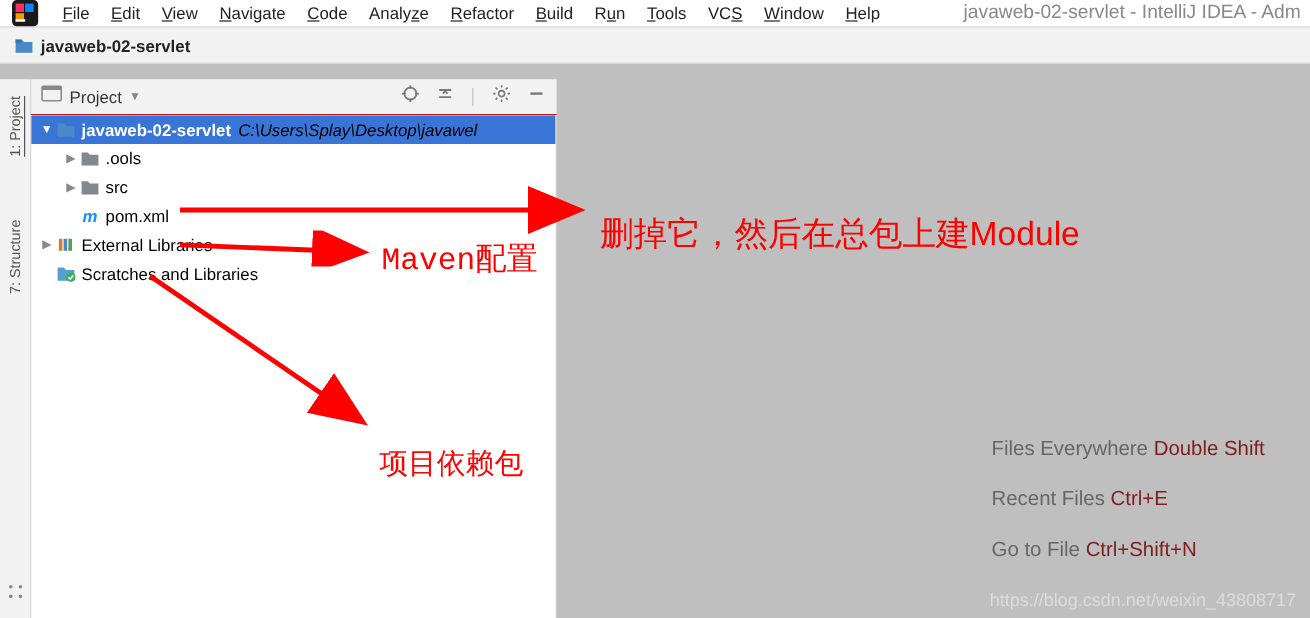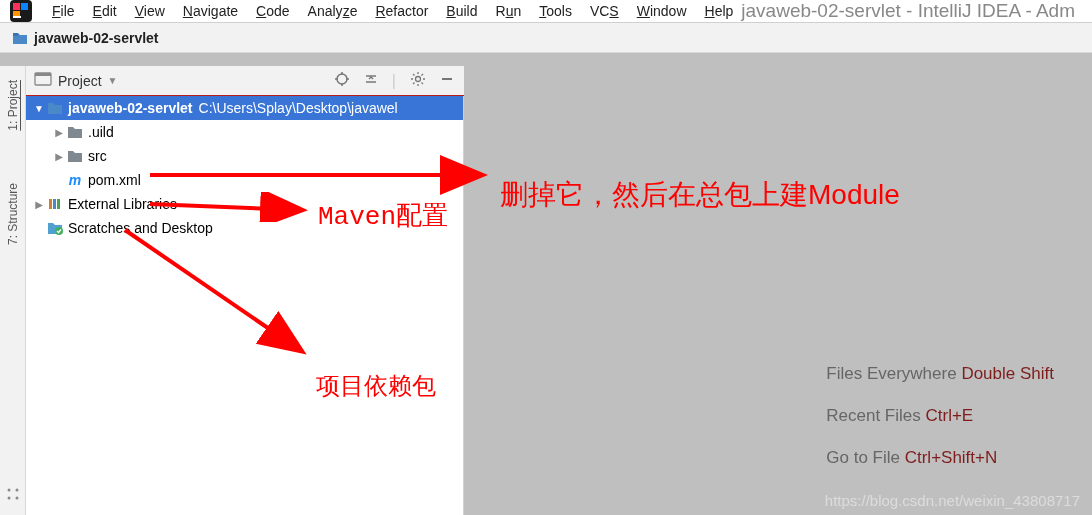--- a/index.html
+++ b/index.html
@@ -4,21 +4,21 @@
 <style>
 * { margin: 0; padding: 0; box-sizing: border-box; font-family: "Segoe UI", Arial, sans-serif; }
 body { width: 1092px; height: 515px; overflow: hidden; background: #bfbfbf; position: relative; }
 
 
 .menubar { height: 23px; background: #ffffff; border-bottom: 1px solid #d0d0d0; display: flex; align-items: center; padding-left: 10px; }
 .app-logo { width: 22px; height: 22px; margin-right: 12px; display: flex; align-items: center; justify-content: center; }
 .menu-items { display: flex; gap: 2px; }
 .menu-item { padding: 4px 8px; font-size: 14px; color: #222; cursor: pointer; }
 .menu-item u { text-decoration: underline; }
-.window-title { margin-left: auto; padding-right: 18px; font-size: 19px; color: #888; white-space: nowrap; }
+.window-title { margin-left: auto; padding-right: 8px; font-size: 16px; color: #888; white-space: nowrap; }
 
 
 .navbar { height: 30px; background: #f2f2f2; border-bottom: 1px solid #d8d8d8; display: flex; align-items: center; padding-left: 12px; }
 .nav-icon { width: 16px; height: 14px; margin-right: 6px; }
 .nav-crumb { font-size: 14px; font-weight: bold; color: #222; }
 
 
 .side-tabs { position: absolute; left: 0; top: 66px; width: 26px; bottom: 0; background: #f2f2f2; border-right: 1px solid #d8d8d8; display: flex; flex-direction: column; align-items: center; }
 .side-tab { writing-mode: vertical-rl; transform: rotate(180deg); font-size: 12px; color: #555; padding: 8px 0; margin-top: 6px; cursor: pointer; display: flex; align-items: center; gap: 4px; }
 .side-tab.active { text-decoration: underline; }
@@ -35,21 +35,21 @@
 
 .project-tree { position: absolute; left: 26px; top: 96px; width: 438px; bottom: 0; background: #fff; border-right: 1px solid #d0d0d0; overflow: hidden; }
 .tree-row { height: 24px; display: flex; align-items: center; font-size: 14px; white-space: nowrap; }
 .tree-row.selected { background: #3875d7; color: #fff; }
 .tree-indent { display: inline-block; }
 .tree-arrow { width: 14px; text-align: center; font-size: 10px; color: #888; cursor: pointer; }
 .tree-row.selected .tree-arrow { color: #fff; }
 .tree-icon { width: 18px; display: inline-flex; align-items: center; justify-content: center; margin-right: 4px; }
 .tree-label { }
 .tree-path { color: #999; margin-left: 6px; }
-.tree-row.selected .tree-path { color: #ffffff; }
+.tree-row.selected .tree-path { color: #000000; font-style: italic; }
 
 
 .editor-area { position: absolute; left: 464px; top: 66px; right: 0; bottom: 0; background: #bfbfbf; }
 .shortcut-list { position: absolute; right: 38px; top: 298px; text-align: left; }
 .shortcut-row { font-size: 17px; color: #666; margin-bottom: 22px; white-space: nowrap; }
 .shortcut-key { color: #7f1d1d; }
 
 
 .annotation { position: absolute; color: #f00; font-family: "Microsoft YaHei", sans-serif; pointer-events: none; }
 .anno1 { left: 500px; top: 156px; font-size: 28px; margin-top: 20px; }
@@ -175,21 +175,21 @@
     <span class="tree-path">C:\Users\Splay\Desktop\javawel</span>
   </div>
   <div class="tree-row">
     <span class="tree-indent" style="width:26px"></span>
     <span class="tree-arrow">▶</span>
     <span class="tree-icon">
         <svg width="16" height="14" viewBox="0 0 16 14">
           <path class="folder-svg" d="M1 2h5l2 2h7v9H1z"></path>
         </svg>
       </span>
-    <span class="tree-label">.uild</span>
+    <span class="tree-label">.ools</span>
   </div>
   <div class="tree-row">
     <span class="tree-indent" style="width:26px"></span>
     <span class="tree-arrow">▶</span>
     <span class="tree-icon">
         <svg width="16" height="14" viewBox="0 0 16 14">
           <path class="folder-svg" d="M1 2h5l2 2h7v9H1z"></path>
         </svg>
       </span>
     <span class="tree-label">src</span>
@@ -215,21 +215,21 @@
   </div>
   <div class="tree-row">
     <span class="tree-indent" style="width:20px"></span>
     <span class="tree-icon">
         <svg width="16" height="14" viewBox="0 0 16 14">
           <path d="M1 2h5l2 2h7v9H1z" fill="#50a0d0"></path>
           <circle cx="12" cy="10" r="4" fill="#40b060"></circle>
           <path d="M10 10l1.5 1.5L14 8.5" stroke="#fff" stroke-width="1.3" fill="none"></path>
         </svg>
       </span>
-    <span class="tree-label">Scratches and Desktop</span>
+    <span class="tree-label">Scratches and Libraries</span>
   </div>
 </div>
 
 <div class="editor-area">
   <div class="shortcut-list">
     <div class="shortcut-row"><span>Files Everywhere </span><span class="shortcut-key">Double Shift</span></div>
     <div class="shortcut-row"><span>Recent Files </span><span class="shortcut-key">Ctrl+E</span></div>
     <div class="shortcut-row"><span>Go to File </span><span class="shortcut-key">Ctrl+Shift+N</span></div>
   </div>
 </div>

